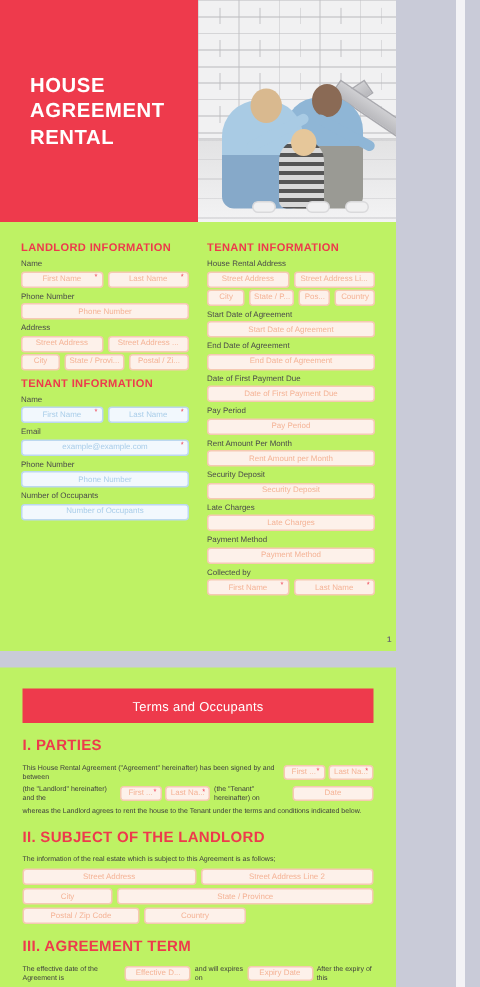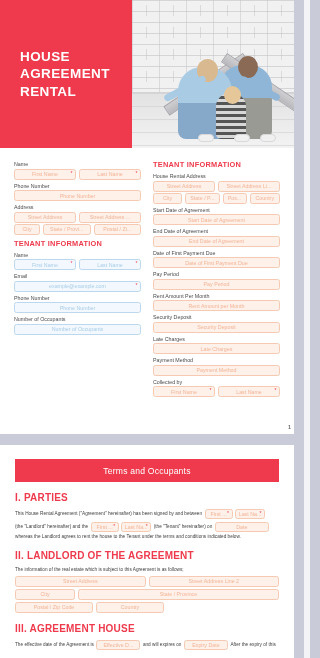--- a/index.html
+++ b/index.html
@@ -5,21 +5,21 @@
   * { box-sizing: border-box; margin: 0; padding: 0; }
   html, body {
     width: 310px; height: 658px;
     font-family: "Liberation Sans", sans-serif;
     background: #c9cbd8;
     overflow: hidden;
   }
   .viewport { width: 310px; height: 658px; position: relative; overflow: hidden; background:#c9cbd8; }
 
   
-  .page { width: 294px; background: #ffffff; position: relative; }
+  .page { width: 264px; background: #bef264; position: relative; }
   .page1 { height: 434px; }
 
   .hero { height: 148px; display: flex; }
   .hero-left {
     width: 132px; background: #ee3a4c;
     display: flex; flex-direction: column; justify-content: center;
     padding-left: 20px;
   }
   .hero-title {
     color: #ffffff; font-size: 13.5px; font-weight: bold;
@@ -132,20 +132,21 @@
         <div class="shoe" style="right:18px"></div>
         <div class="shoe" style="right:44px"></div>
         <div class="shoe" style="right:80px"></div>
       </div>
     </div>
 
     <div class="body1">
 
       <div class="col">
 
+        <div class="sec-head">LANDLORD INFORMATION</div>
 
         <div class="flabel">Name</div>
         <div class="frow">
           <div class="fld peach full">
             <span>First Name</span>
             <span class="req">*</span>
           </div>
           <div class="fld peach full">
             <span>Last Name</span>
             <span class="req">*</span>
@@ -349,21 +350,21 @@
         <span class="req">*</span>
       </div>
       <span class="ptext">(the "Tenant" hereinafter) on</span>
       <div class="fld peach" style="flex:0 0 54px">
         <span>Date</span>
       </div>
     </div>
 
     <div class="ptext" style="margin-bottom:6px">whereas the Landlord agrees to rent the house to the Tenant under the terms and conditions indicated below.</div>
 
-    <div class="art-head">II. LANDLORD OF THE AGREEMENT</div>
+    <div class="art-head">II. SUBJECT OF THE LANDLORD</div>
     <div class="ptext" style="margin-bottom:3px">The information of the real estate which is subject to this Agreement is as follows;</div>
 
     <div class="addr-grid">
       <div class="frow">
         <div class="fld peach" style="flex:1">
           <span>Street Address</span>
         </div>
         <div class="fld peach" style="flex:1">
           <span>Street Address Line 2</span>
         </div>
@@ -379,21 +380,21 @@
       <div class="frow">
         <div class="fld peach" style="flex:0 0 78px">
           <span>Postal / Zip Code</span>
         </div>
         <div class="fld peach" style="flex:0 0 68px">
           <span>Country</span>
         </div>
       </div>
     </div>
 
-    <div class="art-head">III. AGREEMENT HOUSE</div>
+    <div class="art-head">III. AGREEMENT TERM</div>
 
     <div class="pline">
       <span class="ptext">The effective date of the Agreement is</span>
       <div class="fld peach" style="flex:0 0 44px">
         <span>Effective D...</span>
       </div>
       <span class="ptext">and will expires on</span>
       <div class="fld peach" style="flex:0 0 44px">
         <span>Expiry Date</span>
       </div>

